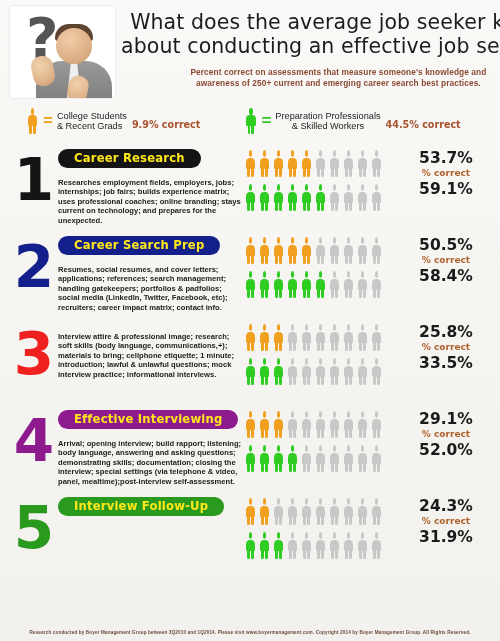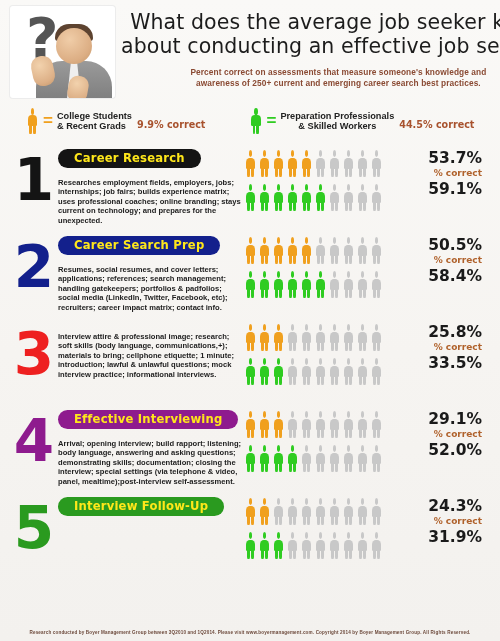--- a/index.html
+++ b/index.html
@@ -81,21 +81,21 @@
   
   .legend{
     display:flex;align-items:center;
     padding:8px 0 6px 26px;
     gap:44px;
   }
   .legend-item{display:flex;align-items:center;gap:4px;}
   .legend-eq{font-size:17px;font-weight:bold;line-height:14px;}
   .legend-eq.orange{color:#f0a01e;}
   .legend-eq.green{color:#2fcc21;}
-  .legend-labels{font-size:9.2px;line-height:10.4px;font-weight:bold;color:#232323;}
+  .legend-labels{font-size:9.2px;line-height:10.4px;font-weight:normal;color:#232323;}
   .legend-pct{
     font-size:9.6px;font-weight:bold;color:#a8522e;
     margin-left:5px;align-self:flex-end;padding-bottom:1px;
     font-family:"DejaVu Sans",sans-serif;
   }
   .legend-right{display:flex;align-items:flex-end;}
 
   
   .person{display:inline-block;position:relative;}
   .person i{position:absolute;display:block;background:currentColor;}
@@ -123,21 +123,21 @@
     font-family:"DejaVu Sans",sans-serif;
   }
   .desc{
     margin-top:10px;
     font-size:7.6px;line-height:9.4px;
     color:#1d1d1d;font-weight:bold;letter-spacing:0;
   }
   .pictos{flex:0 0 166px;padding-top:10px;}
   .picto-line{display:flex;gap:1px;height:32px;align-items:flex-start;}
   .picto-line + .picto-line{margin-top:2px;}
-  .pctcol{flex:0 0 72px;padding-top:9px;text-align:right;}
+  .pctcol{flex:0 0 72px;padding-top:9px;text-align:center;}
   .pct{
     font-family:"DejaVu Sans",sans-serif;
     font-size:15.5px;font-weight:bold;color:#1a1a1a;line-height:18px;
   }
   .pctlabel{
     font-size:9px;font-weight:bold;color:#b0622c;line-height:13px;
     font-family:"DejaVu Sans",sans-serif;
   }
 
   

